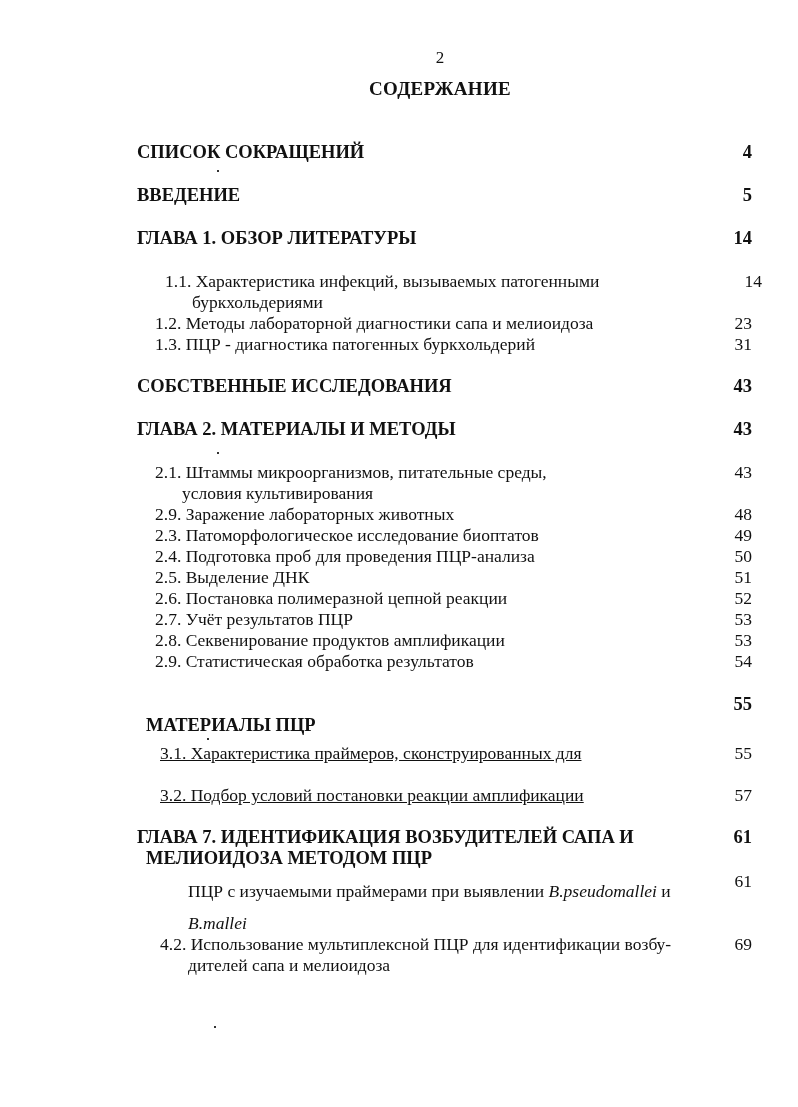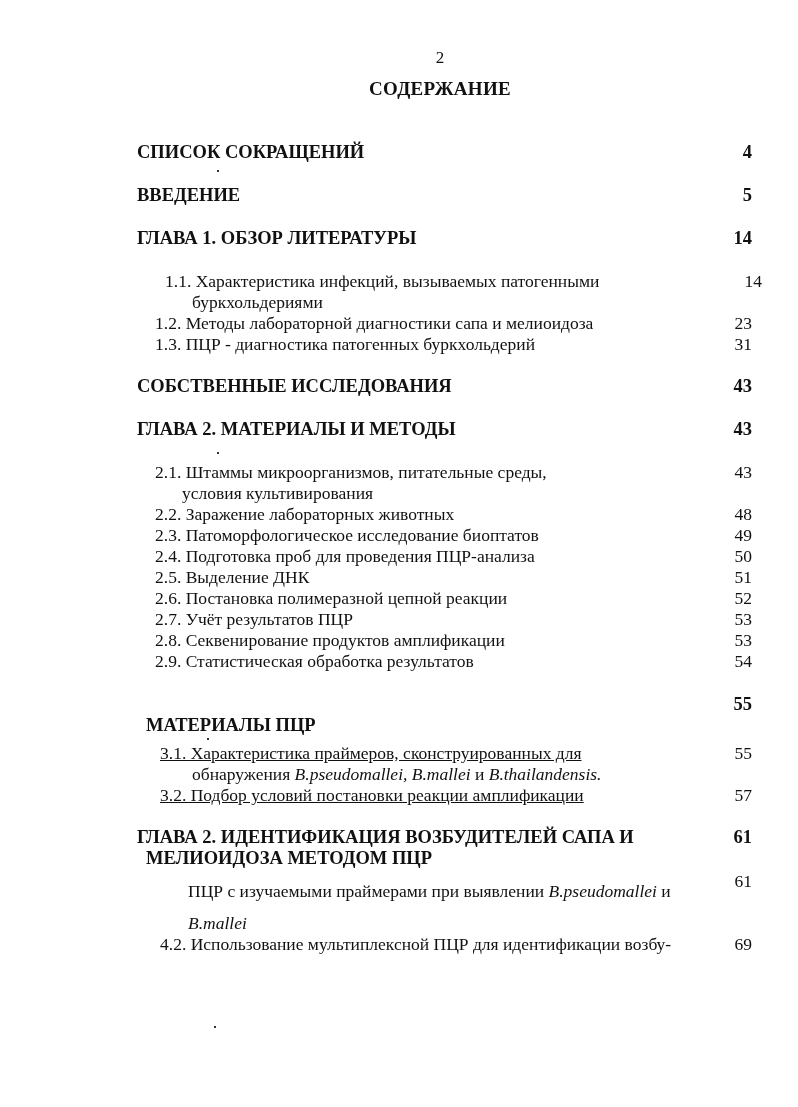--- a/index.html
+++ b/index.html
@@ -122,21 +122,21 @@
     <span class="page">43</span>
   </div>
   <div class="speck" style="top:452px; left:217px;"></div>
 
   <div class="row sub1" style="top:462px; height:42px;">
     <span class="text">2.1. Штаммы микроорганизмов, питательные среды,</span>
     <span class="cont" style="top:21px;">условия культивирования</span>
     <span class="page">43</span>
   </div>
   <div class="row sub1" style="top:504px;">
-    <span class="text">2.2. Заражение лабораторных животных</span>
+    <span class="text">2.9. Заражение лабораторных животных</span>
     <span class="page">48</span>
   </div>
   <div class="row sub1" style="top:525px;">
     <span class="text">2.3. Патоморфологическое исследование биоптатов</span>
     <span class="page">49</span>
   </div>
   <div class="row sub1" style="top:546px;">
     <span class="text">2.4. Подготовка проб для проведения ПЦР-анализа</span>
     <span class="page">50</span>
   </div>
@@ -162,38 +162,38 @@
   </div>
 
   <div class="row heading" style="top:694px; height:42px;">
     <span class="cont" style="top:21px;">МАТЕРИАЛЫ ПЦР</span>
     <span class="page">55</span>
   </div>
   <div class="speck" style="top:738px; left:207px;"></div>
 
   <div class="row sub3" style="top:743px; height:42px;">
     <span class="text">3.1. Характеристика праймеров, сконструированных для</span>
-    <span class="cont" style="top:21px;"><span>обнаружения </span><i>B.pseudomallei,</i><span> </span><i>B.mallei</i><span> и </span><i>B.thailandensis.</i></span>
     <span class="page">55</span>
   </div>
   <div class="row sub3" style="top:785px;">
     <span class="text">3.2. Подбор условий постановки реакции амплификации</span>
     <span class="page">57</span>
   </div>
 
   <div class="row heading" style="top:827px; height:42px;">
-    <span class="text">ГЛАВА 2. ИДЕНТИФИКАЦИЯ ВОЗБУДИТЕЛЕЙ САПА И</span>
+    <span class="text">ГЛАВА 7. ИДЕНТИФИКАЦИЯ ВОЗБУДИТЕЛЕЙ САПА И</span>
     <span class="cont" style="top:21px;">МЕЛИОИДОЗА МЕТОДОМ ПЦР</span>
     <span class="page">61</span>
   </div>
 
   <div class="row sub4" style="top:871px; height:63px;">
     <span class="cont" style="top:10px;"><span>ПЦР с изучаемыми праймерами при выявлении </span><i>B.pseudomallei</i><span> и</span></span>
     <span class="cont" style="top:42px;"><i>B.mallei</i></span>
     <span class="page">61</span>
   </div>
   <div class="row sub4" style="top:934px; height:42px;">
     <span class="text">4.2. Использование мультиплексной ПЦР для идентификации возбу-</span>
+    <span class="cont" style="top:21px;">дителей сапа и мелиоидоза</span>
     <span class="page">69</span>
   </div>
 
   <div class="speck" style="top:1026px; left:214px;"></div>
 </div>
 
 </body></html>

